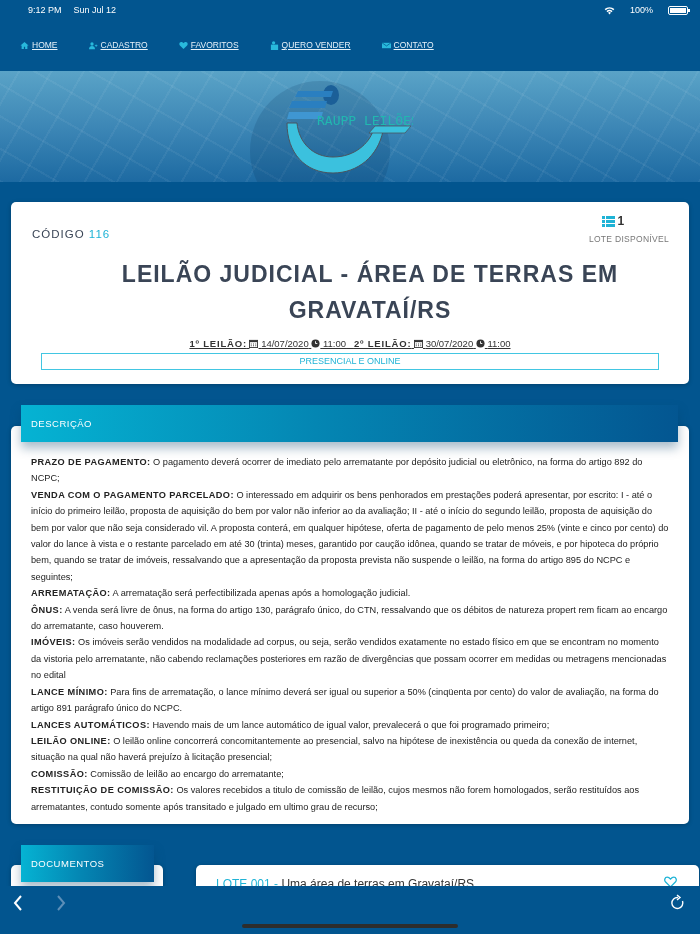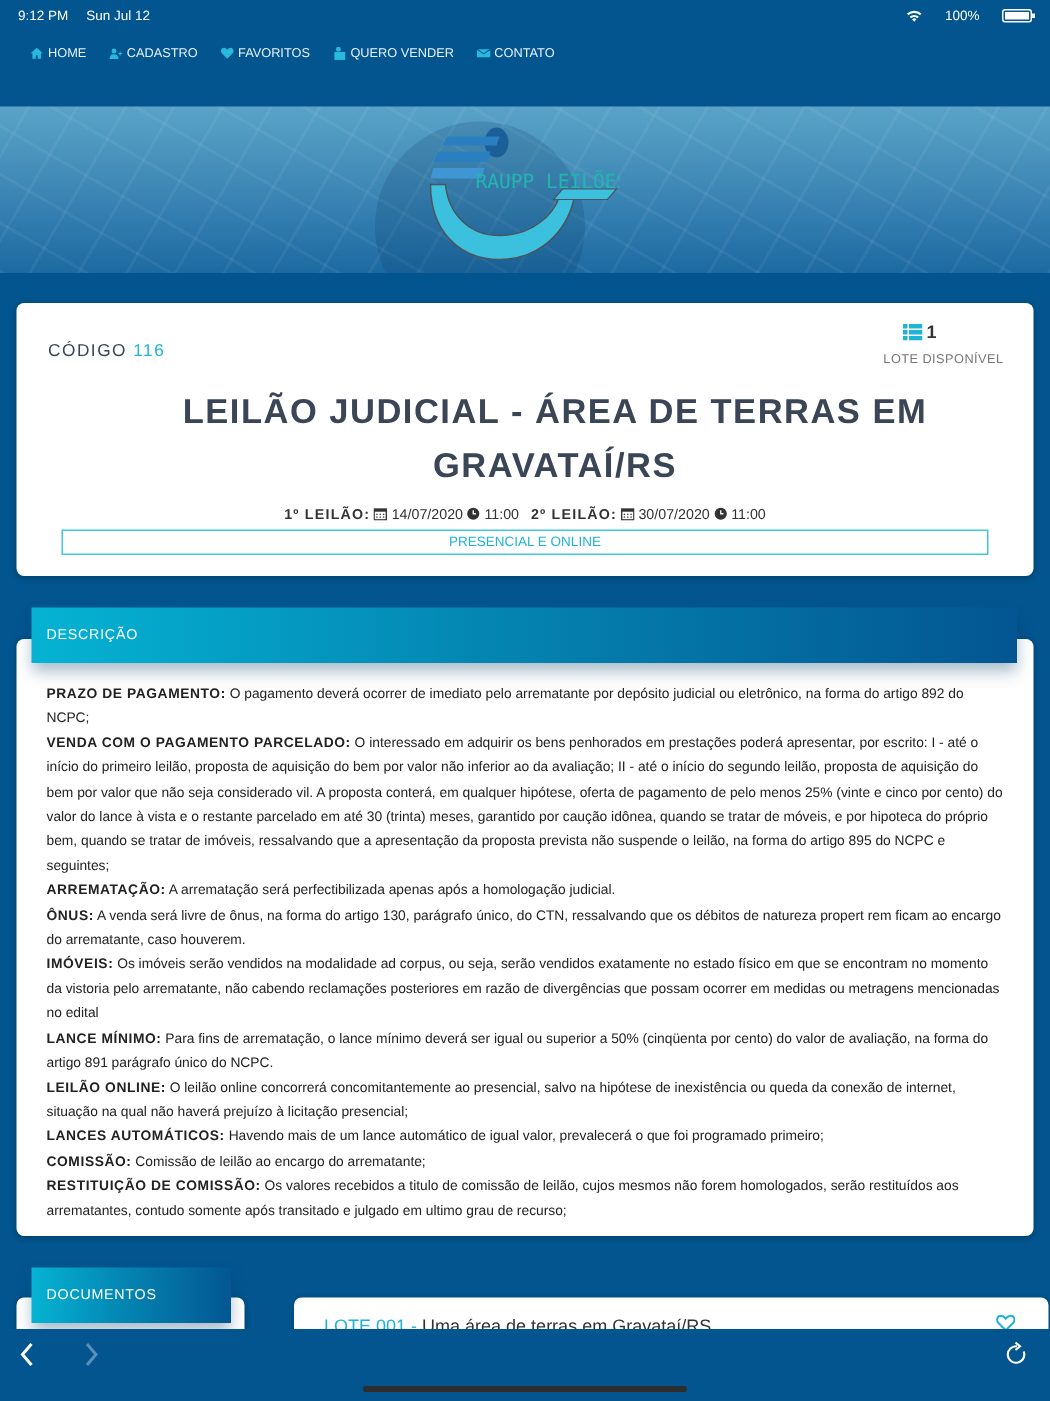--- a/index.html
+++ b/index.html
@@ -4,34 +4,34 @@
 <style>
   * { box-sizing: border-box; margin: 0; padding: 0; }
   html, body { width: 700px; height: 934px; overflow: hidden; }
   body {
     background: #02558f;
     font-family: "Liberation Sans", sans-serif;
     color: #333;
     position: relative;
   }
   .statusbar {
-    position: absolute; top: 0; left: 0; right: 0; height: 20px;
+    position: absolute; top: 0; left: 16px; right: 0; height: 20px;
     color: #fff; font-size: 9px; display: flex; align-items: center;
     padding: 0 12px;
   }
   .statusbar .time { margin-right: 12px; }
   .statusbar .right { margin-left: auto; display: flex; align-items: center; gap: 15px; }
   .battery { width: 20px; height: 9px; border: 1px solid #fff; border-radius: 2px; position: relative; }
   .battery::before { content: ""; position: absolute; left: 1px; top: 1px; right: 1px; bottom: 1px; background: #fff; }
   .battery::after { content: ""; position: absolute; right: -3px; top: 2px; width: 2px; height: 3px; background: #fff; }
   .wifi { display: inline-block; width: 11px; height: 9px; }
 
   .nav {
-    position: absolute; top: 30px; left: 20px; display: flex; gap: 15px;
-    font-size: 8.5px; color: #e6f2fa; text-transform: uppercase;
+    position: absolute; top: 40px; left: 20px; display: flex; gap: 31px;
+    font-size: 8.5px; color: #e6f2fa; text-transform: uppercase; text-decoration: underline;
   }
   .nav-item { display: flex; align-items: center; gap: 3px; cursor: pointer; }
   .nav-item svg { width: 9px; height: 9px; fill: #28b9dc; }
 
   .hero {
     position: absolute; top: 71px; left: 0; right: 0; height: 111px;
     background: linear-gradient(180deg, #5aa3c7 0%, #3d87b6 50%, #1d6aa2 100%);
     overflow: hidden;
   }
   .hero .keys {
@@ -56,21 +56,21 @@
   .lote-count { position: absolute; top: 12px; right: 20px; text-align: center; }
   .lote-count .row { display: flex; justify-content: center; align-items: center; gap: 3px; font-size: 12px; color: #333; font-weight: bold; }
   .lote-count svg { width: 13px; height: 11px; fill: #1fb3d6; }
   .lote-count .lbl { font-size: 8.5px; color: #777; margin-top: 6px; letter-spacing: 0.3px; padding-left: 32px; }
   .title {
     position: absolute; top: 54px; left: 0; right: 0; text-align: center;
     font-size: 23px; line-height: 36px; color: #3a4556; letter-spacing: 1px; padding-left: 40px;
   }
   .dates {
     position: absolute; top: 136px; left: 0; right: 0; text-align: center;
-    font-size: 9.5px; color: #333;
+    font-size: 9.5px; color: #333; text-decoration: underline;
   }
   .dates b { letter-spacing: 0.8px; }
   .dates svg { width: 9px; height: 9px; vertical-align: -1px; fill: #333; }
   .modalidade {
     position: absolute; top: 151px; left: 30px; right: 30px; height: 17px;
     border: 1px solid #42c6e2; text-align: center; font-size: 9px; line-height: 15px; color: #1fb3d6;
   }
 
   .desc-card { top: 426px; left: 11px; width: 678px; height: 398px; }
   .section-header {
@@ -223,22 +223,22 @@
 
 <div class="card desc-card"></div>
 <div class="section-header desc-header">DESCRIÇÃO</div>
 <div class="desc-body">
   <p><b>PRAZO DE PAGAMENTO:</b><span> O pagamento deverá ocorrer de imediato pelo arrematante por depósito judicial ou eletrônico, na forma do artigo 892 do NCPC;</span></p>
   <p><b>VENDA COM O PAGAMENTO PARCELADO:</b><span> O interessado em adquirir os bens penhorados em prestações poderá apresentar, por escrito: I - até o início do primeiro leilão, proposta de aquisição do bem por valor não inferior ao da avaliação; II - até o início do segundo leilão, proposta de aquisição do bem por valor que não seja considerado vil. A proposta conterá, em qualquer hipótese, oferta de pagamento de pelo menos 25% (vinte e cinco por cento) do valor do lance à vista e o restante parcelado em até 30 (trinta) meses, garantido por caução idônea, quando se tratar de móveis, e por hipoteca do próprio bem, quando se tratar de imóveis, ressalvando que a apresentação da proposta prevista não suspende o leilão, na forma do artigo 895 do NCPC e seguintes;</span></p>
   <p><b>ARREMATAÇÃO:</b><span> A arrematação será perfectibilizada apenas após a homologação judicial.</span></p>
   <p><b>ÔNUS:</b><span> A venda será livre de ônus, na forma do artigo 130, parágrafo único, do CTN, ressalvando que os débitos de natureza propert rem ficam ao encargo do arrematante, caso houverem.</span></p>
   <p><b>IMÓVEIS:</b><span> Os imóveis serão vendidos na modalidade ad corpus, ou seja, serão vendidos exatamente no estado físico em que se encontram no momento da vistoria pelo arrematante, não cabendo reclamações posteriores em razão de divergências que possam ocorrer em medidas ou metragens mencionadas no edital</span></p>
   <p><b>LANCE MÍNIMO:</b><span> Para fins de arrematação, o lance mínimo deverá ser igual ou superior a 50% (cinqüenta por cento) do valor de avaliação, na forma do artigo 891 parágrafo único do NCPC.</span></p>
+  <p><b>LANCES AUTOMÁTICOS:</b><span> Havendo mais de um lance automático de igual valor, prevalecerá o que foi programado primeiro;</span></p>
   <p><b>LEILÃO ONLINE:</b><span> O leilão online concorrerá concomitantemente ao presencial, salvo na hipótese de inexistência ou queda da conexão de internet, situação na qual não haverá prejuízo à licitação presencial;</span></p>
-  <p><b>LANCES AUTOMÁTICOS:</b><span> Havendo mais de um lance automático de igual valor, prevalecerá o que foi programado primeiro;</span></p>
   <p><b>COMISSÃO:</b><span> Comissão de leilão ao encargo do arrematante;</span></p>
   <p><b>RESTITUIÇÃO DE COMISSÃO:</b><span> Os valores recebidos a titulo de comissão de leilão, cujos mesmos não forem homologados, serão restituídos aos arrematantes, contudo somente após transitado e julgado em ultimo grau de recurso;</span></p>
 </div>
 
 <div class="card docs-card"></div>
 <div class="section-header docs-header">DOCUMENTOS</div>
 
 <div class="card lote-card">
   <div class="lote-title">
     <span class="code">LOTE 001</span><span class="code"> - </span><span>Uma área de terras em Gravataí/RS</span>

